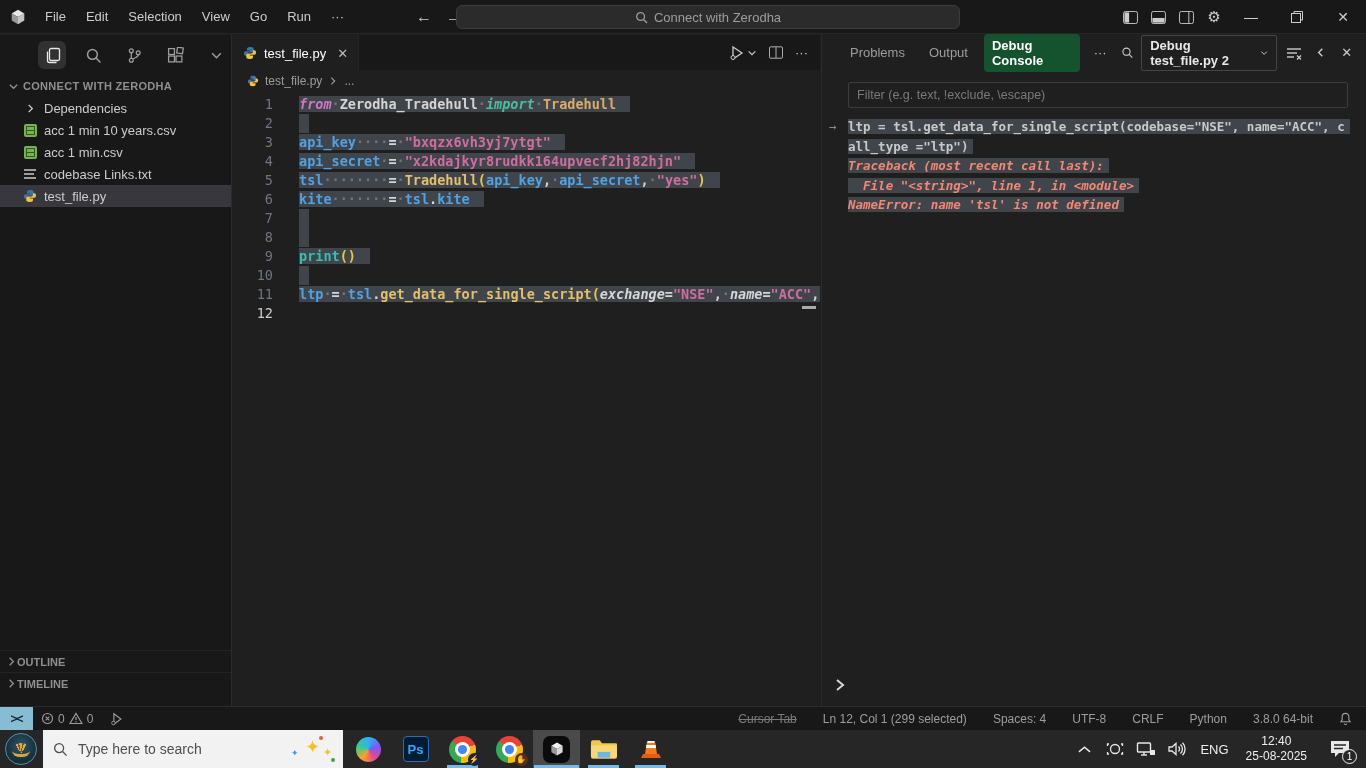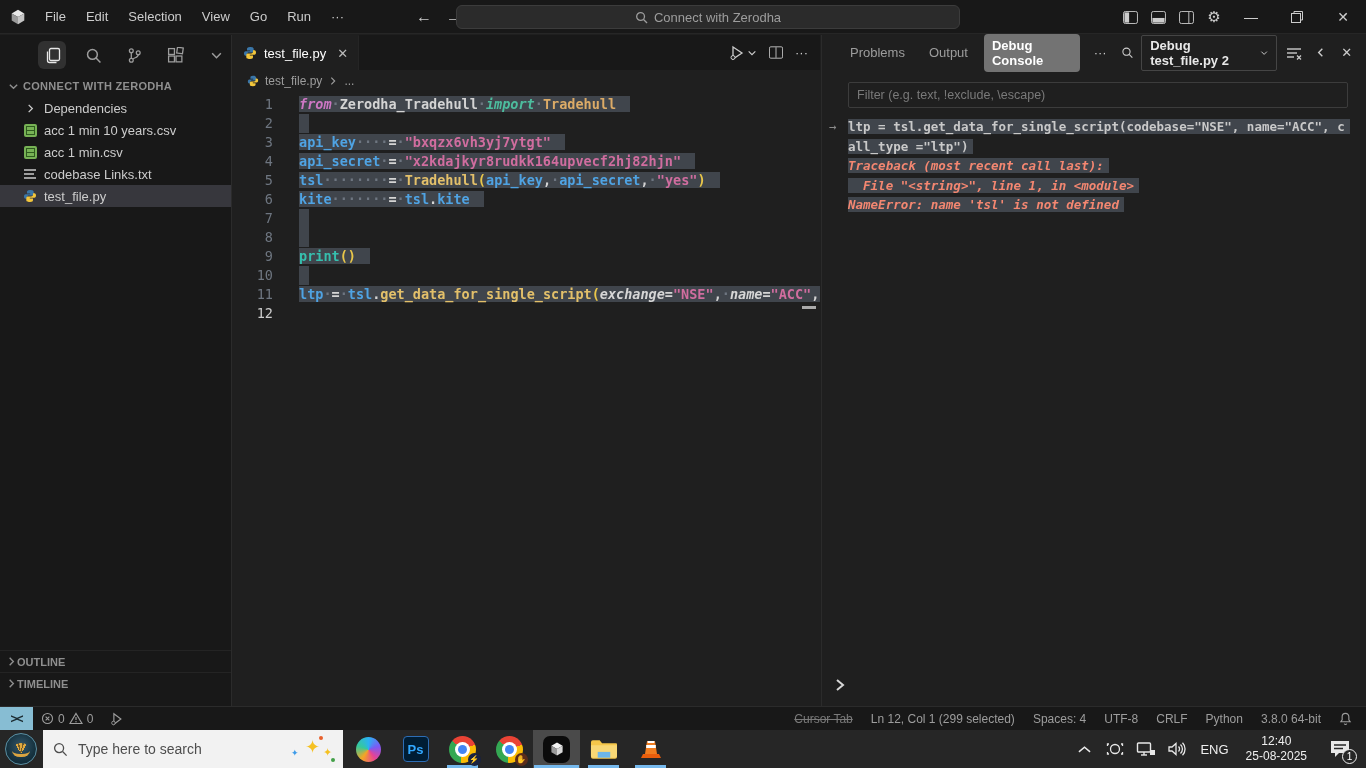--- a/index.html
+++ b/index.html
@@ -63,39 +63,39 @@
   .t-o { color:#d4d4d4; }
   .t-w { color:#6e7681; }
   .t-b { color:#e8c64a; }
   .t-t { color:#d4d4d4; }
   .overview-mark { position:absolute; right:4px; top:211px; width:14px; height:3px; background:#aaaaaa; }
 
   
   .panel { position:absolute; left:821px; top:35px; width:545px; height:671px; background:#1f1f1f; border-left:1px solid #2b2b2b; }
   .panel-hdr { height:35px; display:flex; align-items:center; padding:0 10px 0 20px; gap:8px; }
   .ptab { color:#9d9d9d; padding:4px 8px; font-size:13px; }
-  .ptab.active { color:#ffffff; font-weight:bold; background:#737373; border-radius:4px; }
+  .ptab.active { color:#ffffff; font-weight:bold; background:#14532d; border-radius:4px; }
   .phdr-ellipsis { color:#cccccc; padding:0 6px; }
   .pdrop { display:flex; align-items:center; gap:8px; border:1px solid #454545; background:#1f1f1f; color:#e8e8e8; font-weight:bold; font-size:13px; padding:2px 8px; border-radius:2px; }
   .picon { width:22px; height:22px; display:flex; align-items:center; justify-content:center; color:#cccccc; }
   .filter { position:absolute; left:26px; top:47px; width:500px; height:26px; background:#1f1f1f; border:1px solid #3c3c3c; border-radius:2px; color:#cccccc; font-size:12.5px; padding:0 8px; font-family:"Liberation Sans",sans-serif; }
   .filter::placeholder { color:#7a7a7a; }
   .console { position:absolute; left:0; top:82px; width:545px; font-family:"DejaVu Sans Mono", monospace; font-size:12.5px; font-weight:600; }
   .cline { position:relative; padding-left:26px; height:19.5px; line-height:19.5px; white-space:pre; }
   .cline .csel { background:#40454c; padding-right:5px; }
   .cline.input { color:#c9c9c9; }
   .cline.error { color:#f48771; font-style:italic; }
   .cgutter { position:absolute; left:7px; top:0; color:#8a8a8a; font-style:normal; font-weight:400; }
   .prompt { position:absolute; left:12px; bottom:14px; }
 
   
   .statusbar { position:absolute; left:0; top:706px; width:1366px; height:24px; background:#181818; border-top:1px solid #2b2b2b; display:flex; align-items:center; font-size:12px; color:#9d9d9d; }
   .remote { width:33px; height:24px; background:#87bdd3; color:#1b2a30; display:flex; align-items:center; justify-content:center; font-weight:bold; font-size:12px; letter-spacing:-1px; }
   .sb-group { display:flex; align-items:center; gap:4px; padding:0 8px; }
-  .sb-right { margin-left:auto; display:flex; align-items:center; gap:18px; padding-right:14px; }
+  .sb-right { margin-left:auto; display:flex; align-items:center; gap:26px; padding-right:14px; }
   .strike { text-decoration:line-through; color:#7a7a7a; }
 
   
   .taskbar { position:absolute; left:0; top:730px; width:1366px; height:38px; background:#262626; display:flex; align-items:center; }
   .startorb { width:32px; height:32px; margin-left:5px; border-radius:50%; background:radial-gradient(circle at 50% 40%, #33576b 0%, #16323f 60%, #0b2230 100%); border:1px solid #5a8fa3; position:relative; overflow:hidden; }
   .startorb .shell { position:absolute; left:6px; top:9px; width:18px; height:14px; border-radius:50% 50% 45% 45%; background:conic-gradient(from -90deg at 50% 100%, transparent 0 60deg, #e0a93f 60deg 70deg, #6f5a2a 70deg 80deg, #e0a93f 80deg 95deg, #6f5a2a 95deg 105deg, #e0a93f 105deg 120deg, transparent 120deg); border-bottom:3px solid #d9a441; }
   .tb-search { width:300px; height:38px; margin-left:6px; background:#f2f2f2; display:flex; align-items:center; gap:10px; padding:0 10px; color:#4d4d4d; font-size:14px; position:relative; }
   .sparkles { position:absolute; right:8px; top:4px; width:44px; height:30px; }
   .sp1 { position:absolute; left:14px; top:2px; color:#f5c122; font-size:18px; }
   .sp2 { position:absolute; left:0px; top:14px; color:#3d9be9; font-size:9px; }

